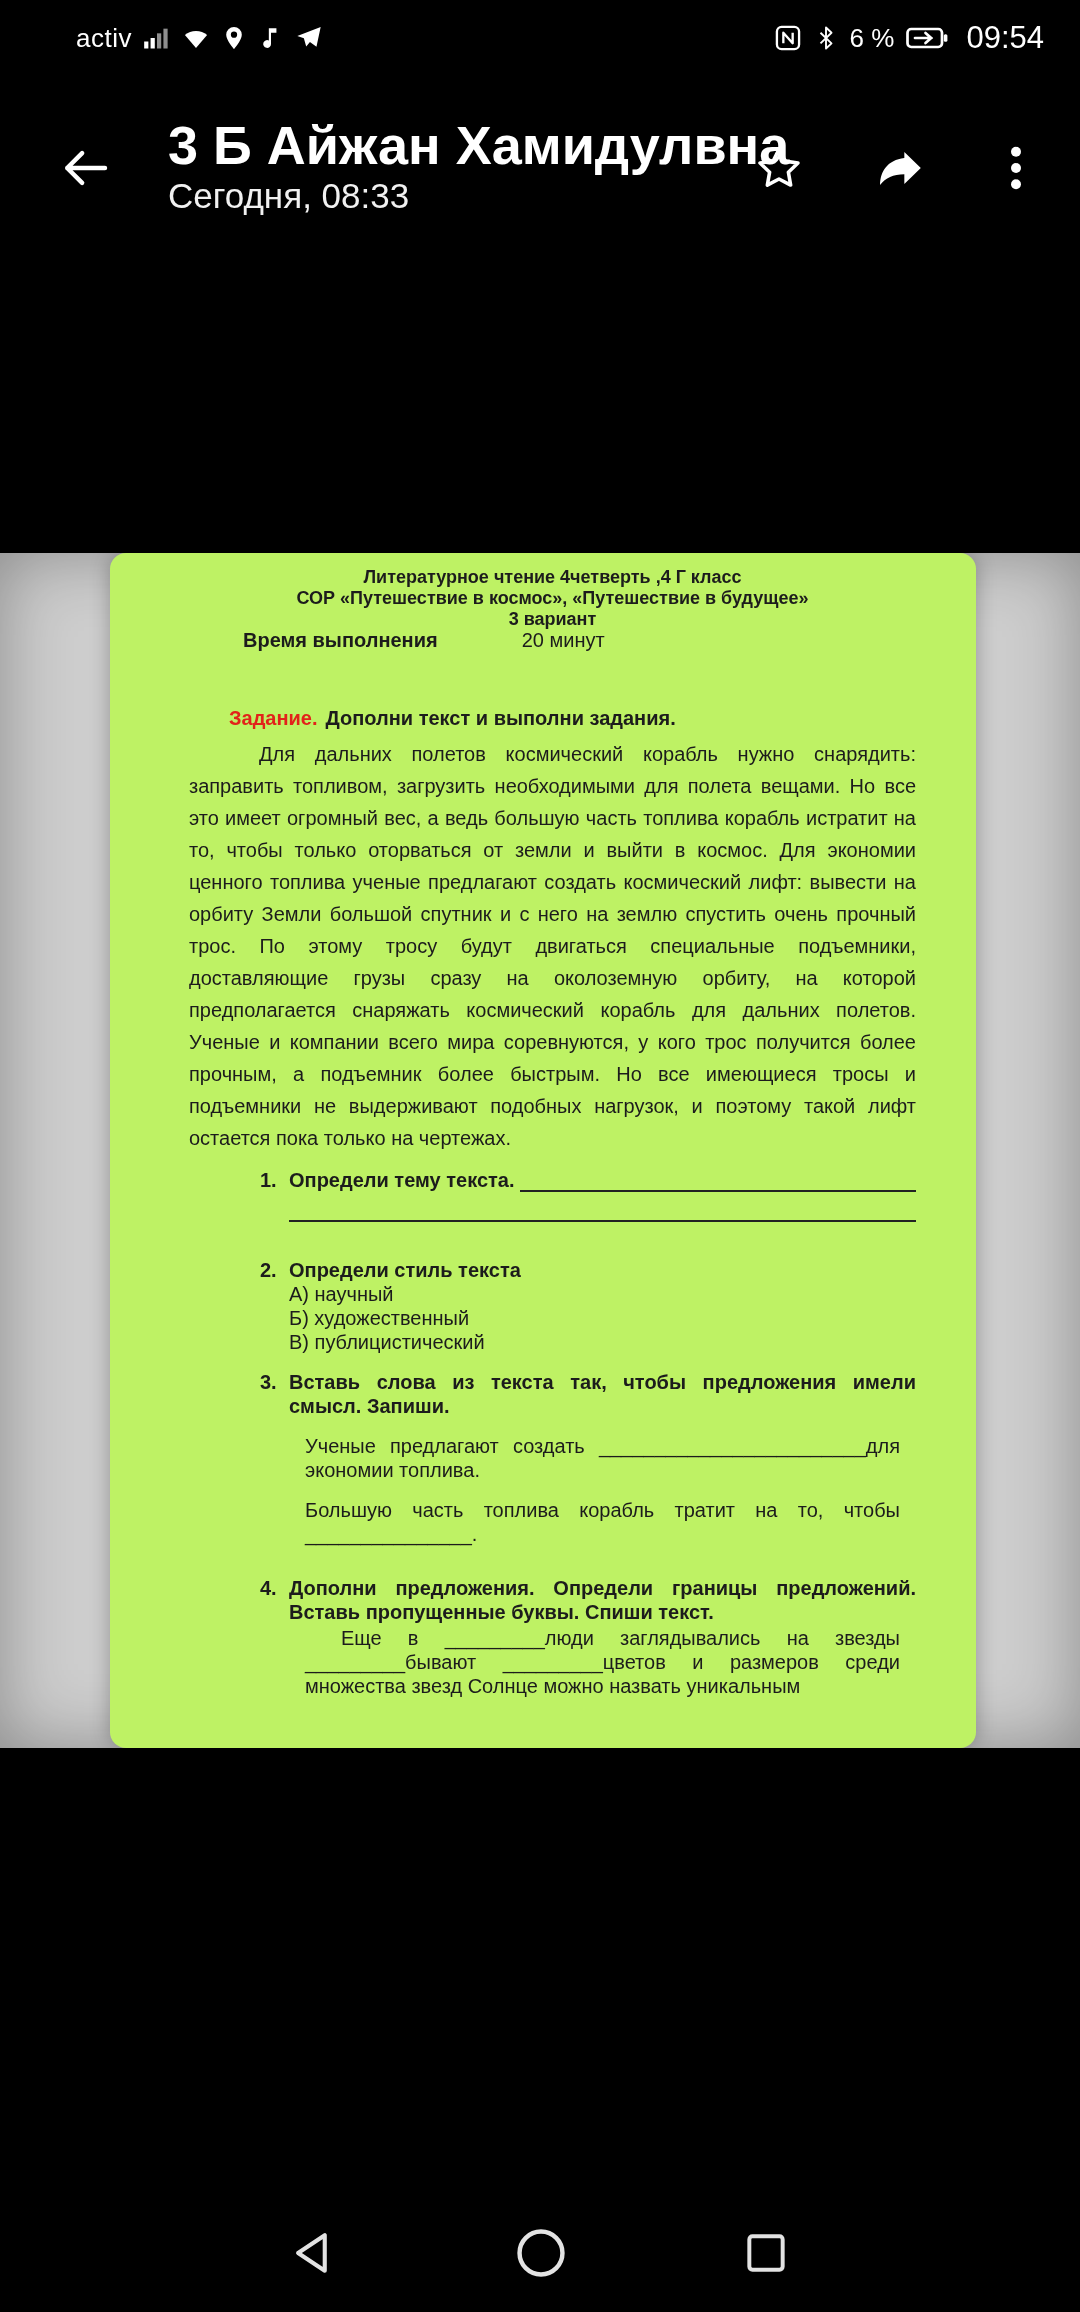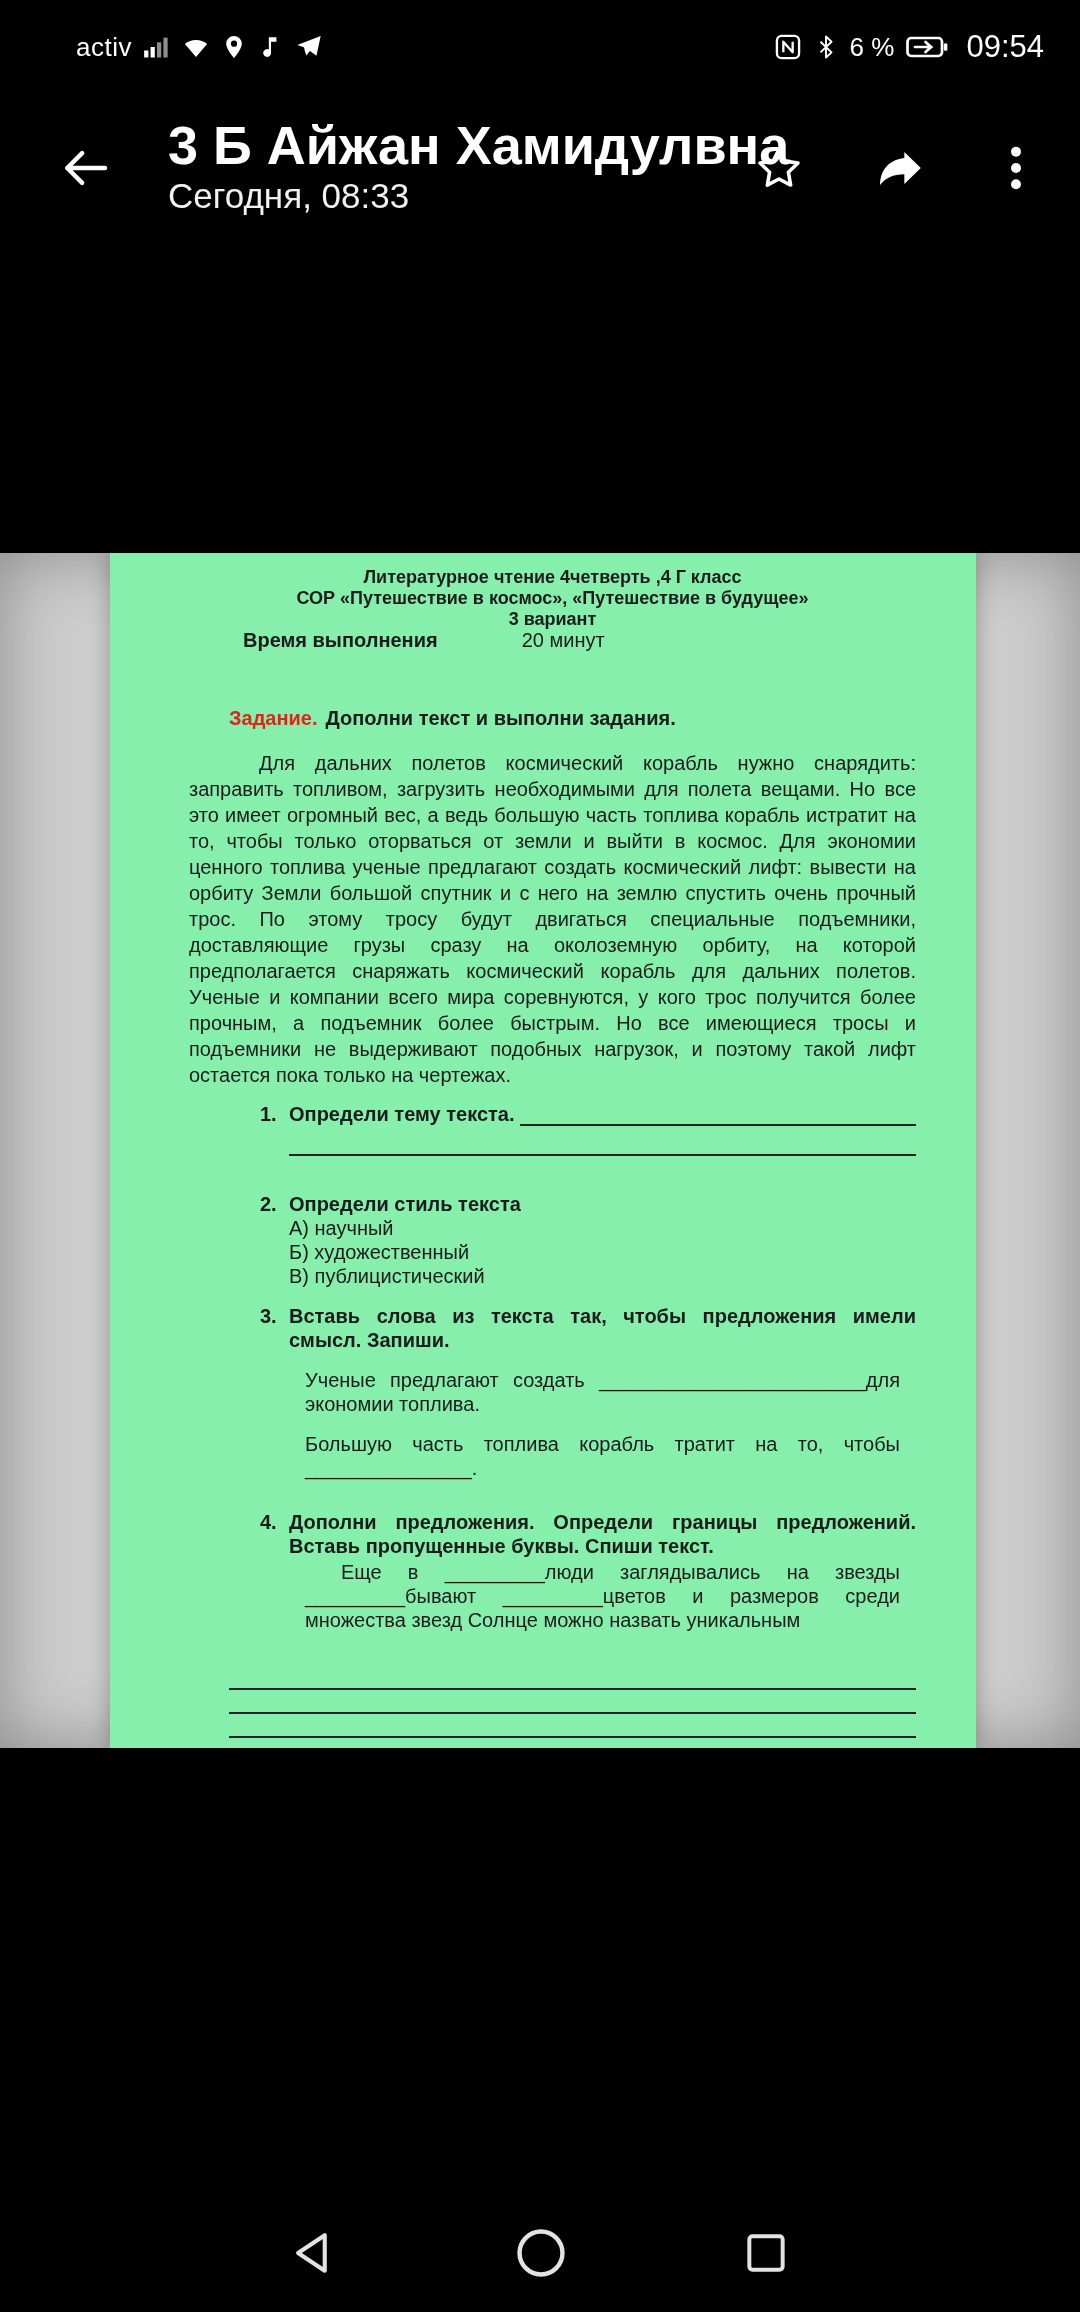--- a/index.html
+++ b/index.html
@@ -1,46 +1,46 @@
 <!DOCTYPE html>
 <html><head>
 <meta charset="utf-8">
 <style>
   html,body{margin:0;padding:0;background:#000;}
   .phone{position:relative;width:1080px;height:2312px;background:#000;font-family:"Liberation Sans",sans-serif;overflow:hidden;}
 
   
-  .status-bar{position:absolute;top:14px;left:0;width:100%;height:66px;display:flex;align-items:center;color:#fff;padding:0 36px 0 76px;box-sizing:border-box;}
+  .status-bar{position:absolute;top:5px;left:0;width:100%;height:66px;display:flex;align-items:center;color:#fff;padding:0 36px 0 76px;box-sizing:border-box;}
   .sb-left{display:flex;align-items:center;gap:11px;}
   .carrier{font-size:26px;letter-spacing:.5px;}
   .sb-right{margin-left:auto;display:flex;align-items:center;gap:12px;}
   .sb-time{font-size:31px;margin-left:6px;}
   .sb-batt-text{font-size:26px;}
   .sb-icon{display:block;}
 
   
   .header{position:absolute;top:102px;left:0;width:100%;height:132px;display:flex;align-items:center;box-sizing:border-box;padding:0 44px 0 56px;}
   .hdr-back{flex-shrink:0;margin-right:56px;cursor:pointer;}
   .hdr-titles{flex:1;min-width:0;}
   .hdr-title{color:#fff;font-size:54px;font-weight:bold;line-height:48px;white-space:nowrap;}
   .hdr-sub{color:#f1f1f1;font-size:35px;margin-top:7px;}
   .hdr-actions{display:flex;align-items:center;gap:70px;margin-left:16px;}
   .hdr-actions svg{cursor:pointer;}
 
   
   .photo{position:absolute;top:553px;left:0;width:1080px;height:1195px;background:#cdcdcd;box-shadow:inset 0 0 70px rgba(0,0,0,.32);}
-  .paper{position:absolute;left:110px;top:0;width:866px;height:1195px;background:#86efac;box-shadow:0 0 20px rgba(0,0,0,.28);overflow:hidden;}
+  .paper{position:absolute;left:110px;top:0;width:866px;height:1195px;background:#bef264;box-shadow:0 0 20px rgba(0,0,0,.28);overflow:hidden;border-radius:16px;}
   .doc{padding:14px 60px 0 79px;color:#1c1c1c;box-sizing:border-box;}
   .doc-head{text-align:center;font-weight:bold;font-size:18px;line-height:21px;}
   .doc-time{display:flex;font-size:20px;line-height:21px;padding-left:54px;font-weight:bold;}
   .doc-time-value{font-weight:normal;margin-left:84px;}
   .task-intro{margin-top:56px;padding-left:40px;font-size:20px;line-height:23px;font-weight:bold;}
   .red{color:#e2231a;}
   .intro-text{margin-left:8px;}
-  .body-text{margin:20px 0 0 0;font-size:20px;line-height:26px;text-align:justify;text-indent:70px;}
+  .body-text{margin:8px 0 0 0;font-size:20px;line-height:32px;text-align:justify;text-indent:70px;}
   .task{display:flex;font-size:20px;line-height:24px;margin-left:71px;}
   .task-num{width:29px;flex-shrink:0;font-weight:bold;}
   .task-content{flex:1;min-width:0;}
   .bold{font-weight:bold;}
   .just{text-align:justify;}
   p{margin:16px;}
   .t1{margin-top:14px;}
   .t1-row{display:flex;align-items:flex-end;}
   .t1-title{white-space:nowrap;font-weight:bold;}
   .t1-fill{flex:1;border-bottom:2px solid #222;height:20px;margin-left:6px;}

